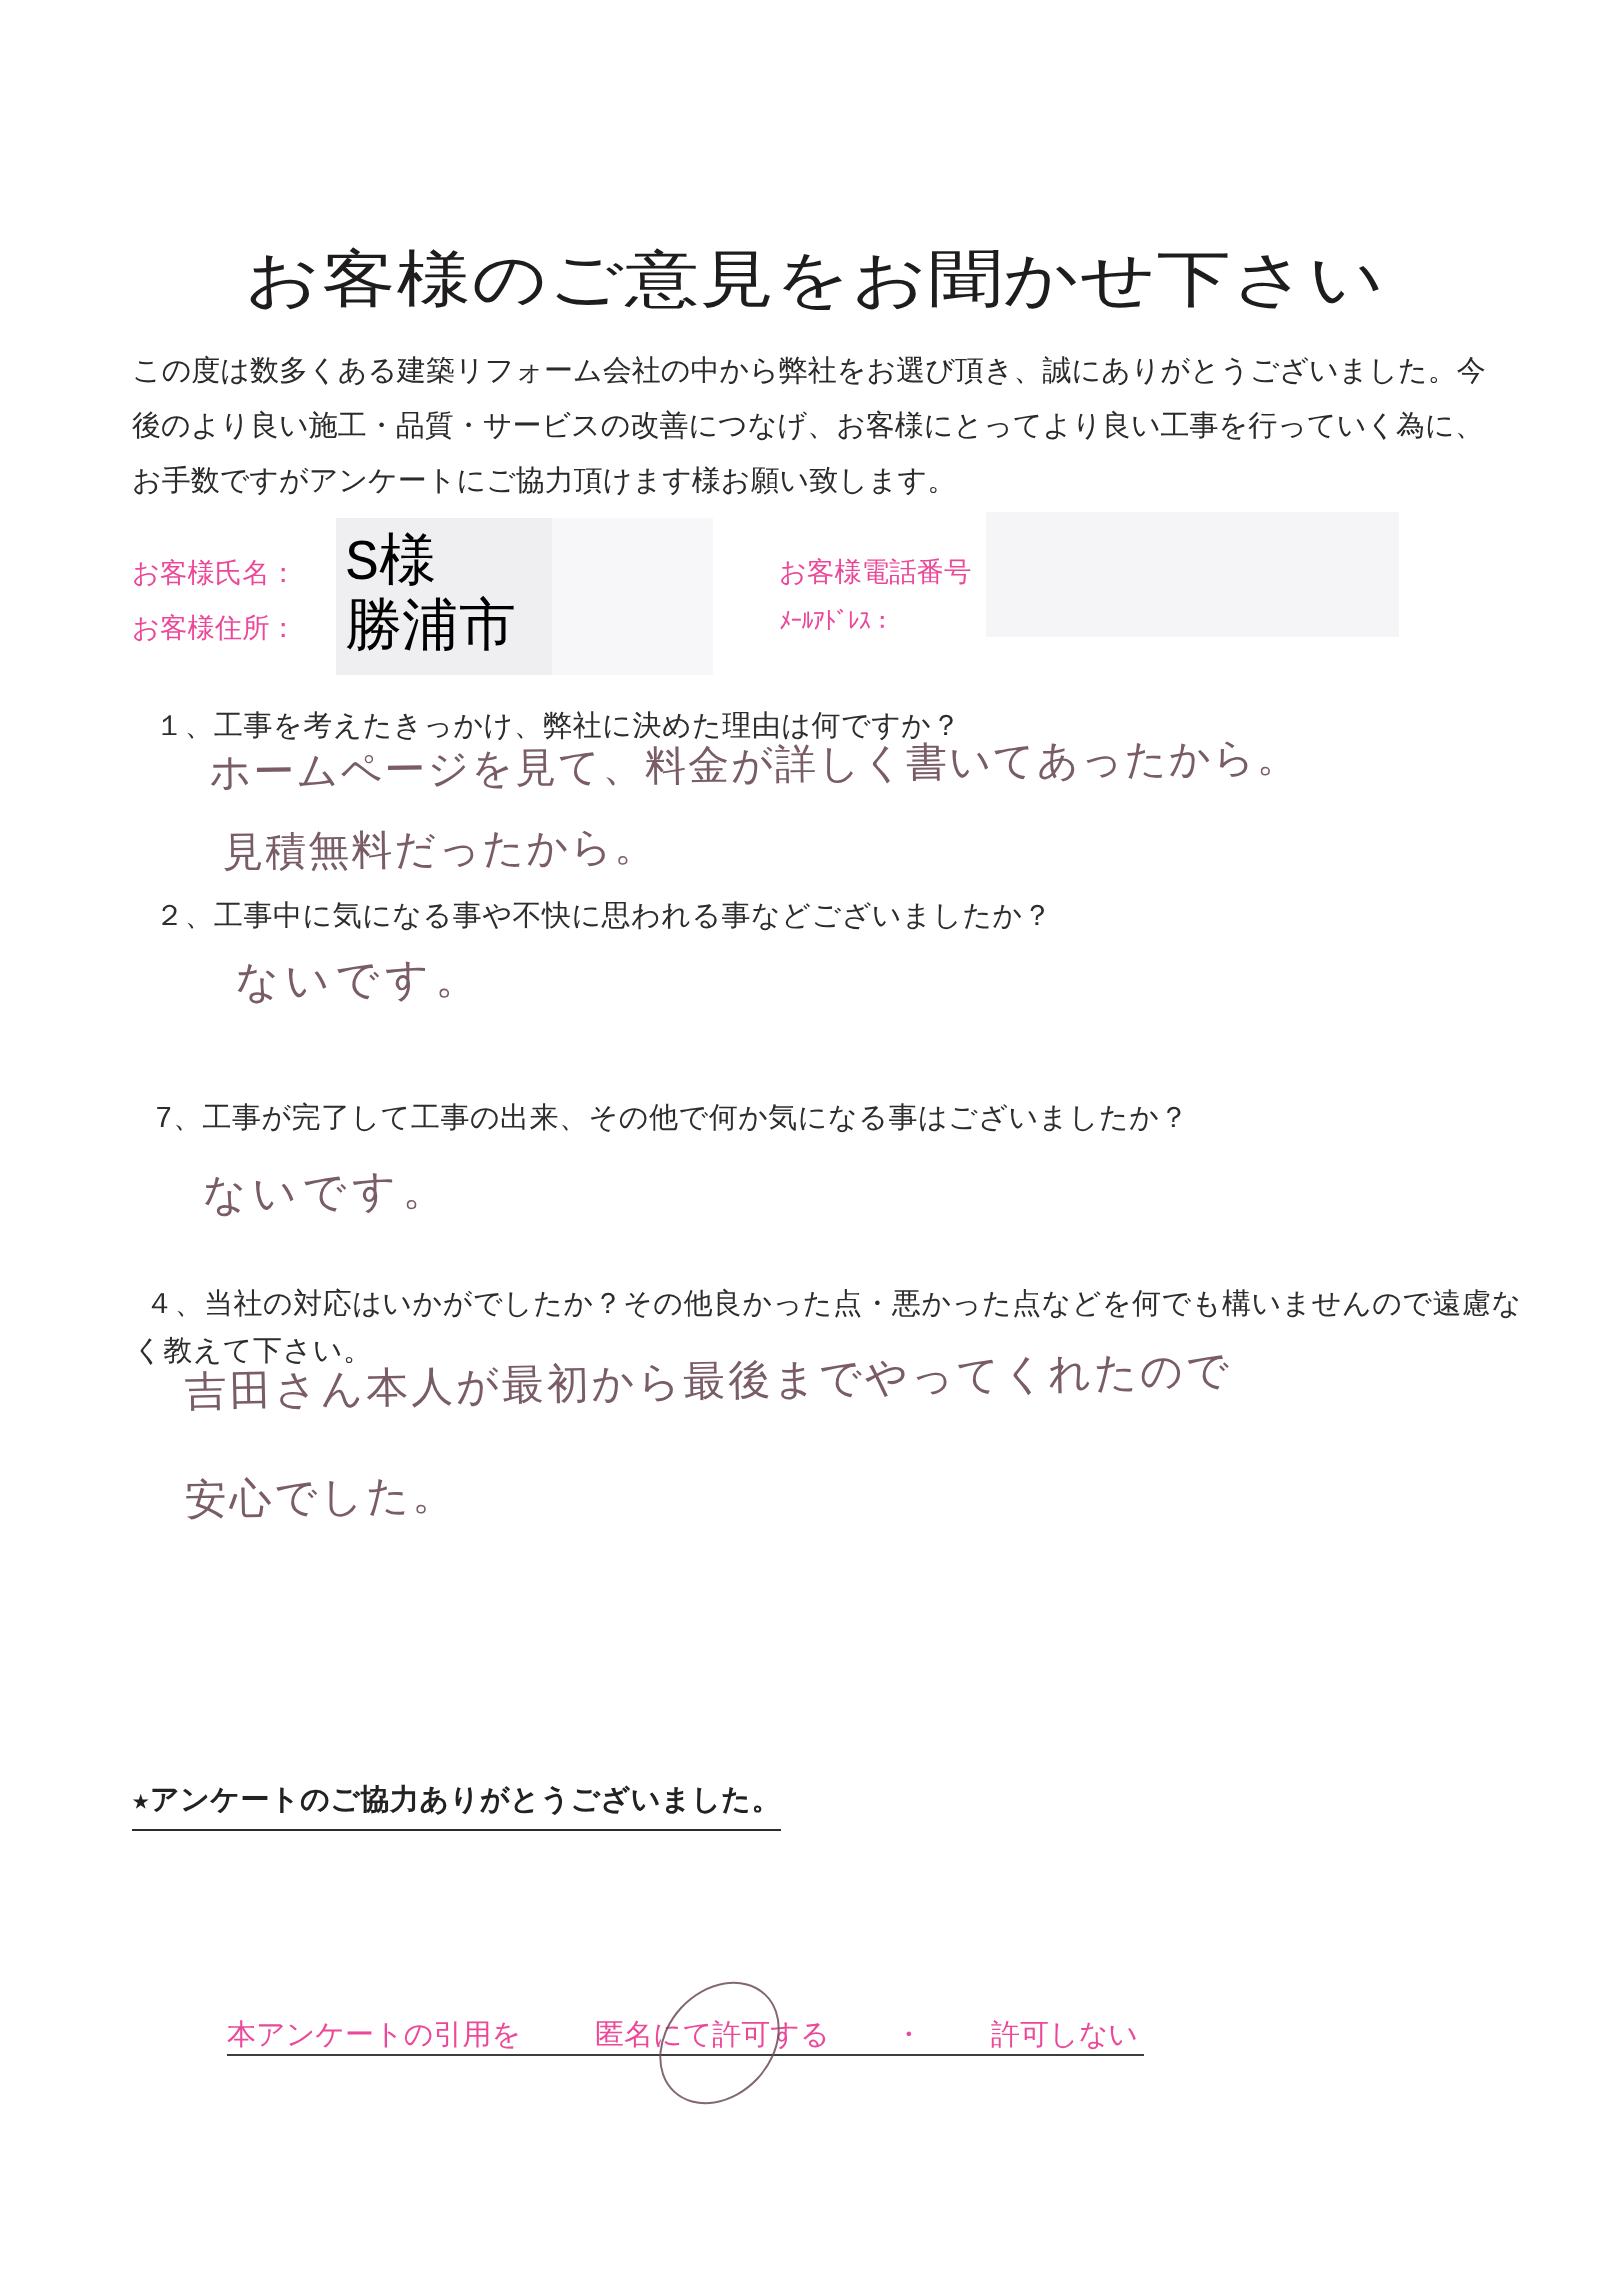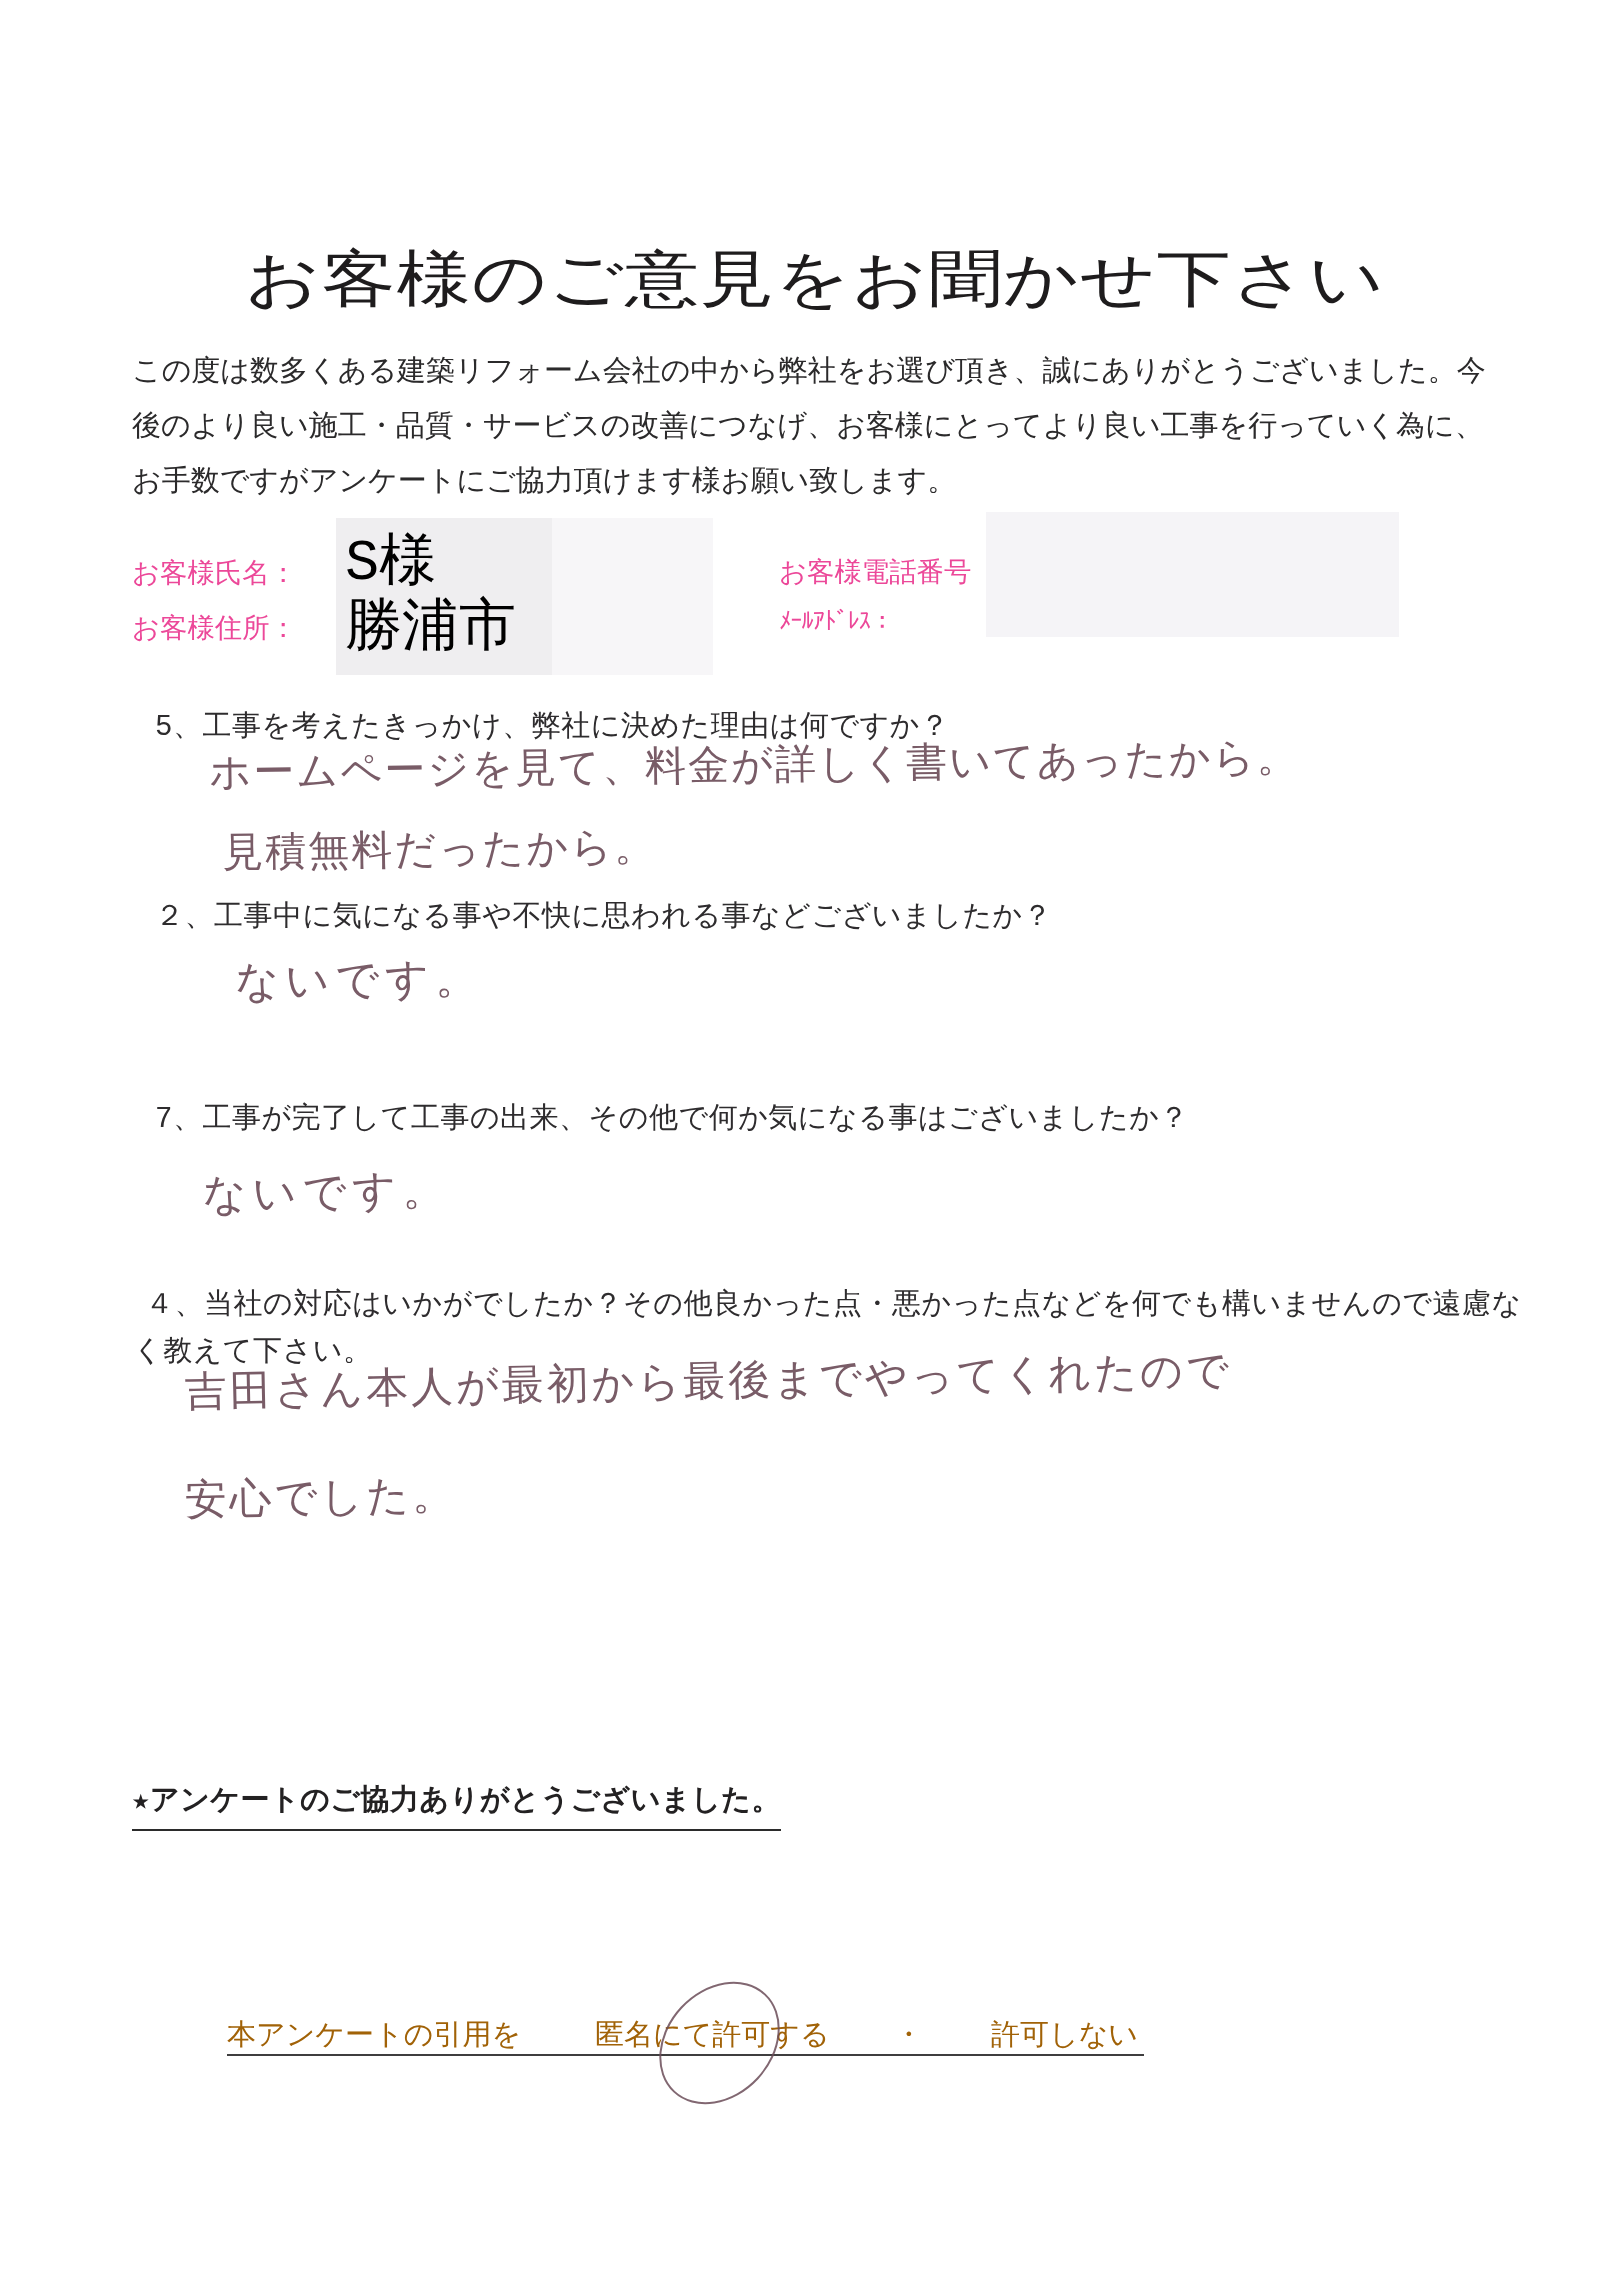--- a/index.html
+++ b/index.html
@@ -51,21 +51,21 @@
     border-bottom:2.9px solid #2b2b2b;
     padding-bottom:8.8px;
     letter-spacing:0.5px;
   }
   .closing-para{line-height:53px;font-size:29px;}
   .quote-line{
     position:absolute;
     border-bottom:2.9px solid #3f3e3f;
     height:45px;
   }
-  .quote-line span{position:absolute;top:5.9px;font-size:29px;color:#a16207;}
+  .quote-line span{position:absolute;top:5.9px;font-size:29px;color:#ec4899;}
   .circle-mark{
     position:absolute;
     border:2.9px solid #6b4c58;
     border-radius:50%;
     opacity:0.85;
     transform:rotate(-47deg);
   }
 </style>
 </head>
 <body>
@@ -85,21 +85,21 @@
   <div class="redaction" style="left:986px;top:512px;width:413px;height:125px;background:#f5f4f7;"></div>
 
   <div class="abs info-label" style="left:132px;top:555px;">お客様氏名：</div>
   <div class="abs info-label" style="left:132px;top:610px;">お客様住所：</div>
   <div class="abs info-label" style="left:779px;top:554px;">お客様電話番号</div>
   <div class="abs info-label small" style="left:779px;top:607px;">ﾒｰﾙｱﾄﾞﾚｽ：</div>
 
   <div class="abs big-value" style="left:345px;top:533px;">S様</div>
   <div class="abs big-value" style="left:345px;top:598px;">勝浦市</div>
 
-  <div class="abs q-label" style="left:155px;top:706px;">5、工事を考えたきっかけ、弊社に決めた理由は何ですか？</div>
+  <div class="abs q-label" style="left:155px;top:706px;">１、工事を考えたきっかけ、弊社に決めた理由は何ですか？</div>
   <div class="abs hand" style="left:209px;top:745px;">ホームページを見て、料金が詳しく書いてあったから。</div>
   <div class="abs hand" style="left:222px;top:825px;">見積無料だったから。</div>
 
   <div class="abs q-label" style="left:155px;top:896px;">２、工事中に気になる事や不快に思われる事などございましたか？</div>
   <div class="abs hand short" style="left:235px;top:953px;">ないです。</div>
 
   <div class="abs q-label" style="left:155px;top:1098px;">7、工事が完了して工事の出来、その他で何か気になる事はございましたか？</div>
   <div class="abs hand short tilt2" style="left:202px;top:1166px;">ないです。</div>
 
   <div class="abs q-label" style="left:145px;top:1284px;">４、当社の対応はいかがでしたか？その他良かった点・悪かった点などを何でも構いませんので遠慮な</div>

